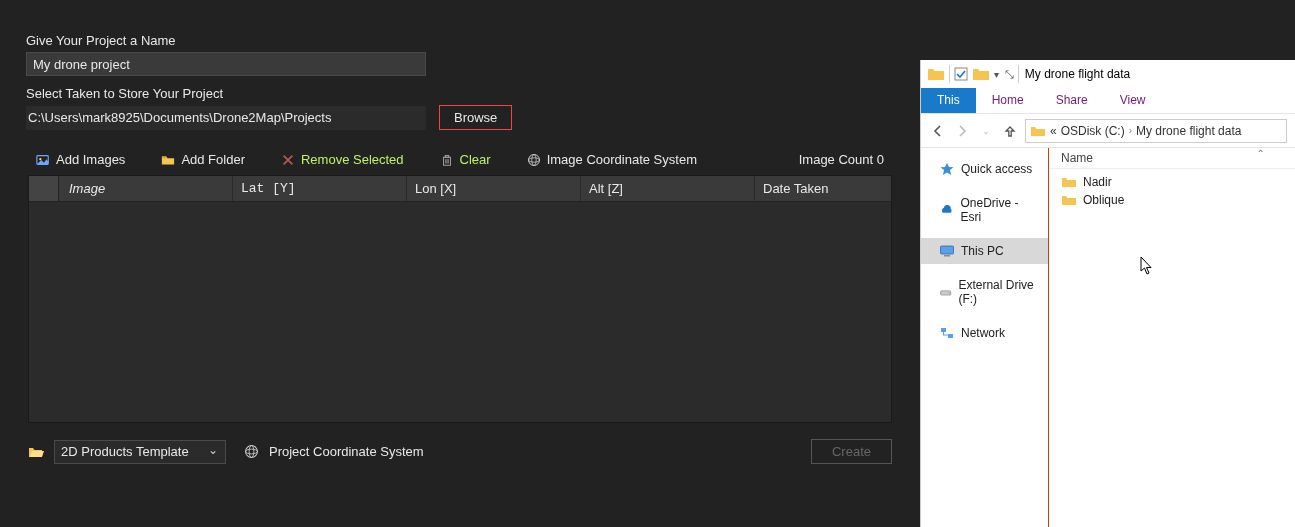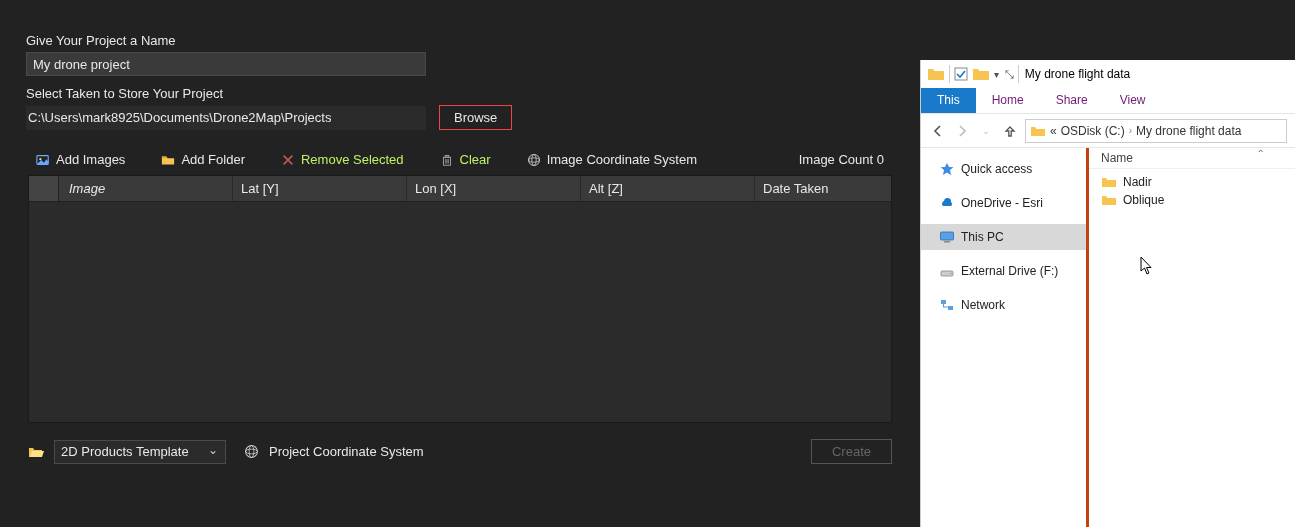--- a/index.html
+++ b/index.html
@@ -18,21 +18,21 @@
   .tool-item { display: inline-flex; align-items: center; gap: 6px; color: #e8e8e8; cursor: pointer; font-size: 13px; }
   .tool-item.disabled { color: #bef264; cursor: default; }
   .tool-icon { width: 14px; height: 14px; display: inline-block; }
   .image-count { margin-left: auto; color: #e8e8e8; }
 
   .table-container { border: 1px solid #1a1a1a; background: #2b2b2b; margin: 0 2px; }
   .table-header { display: flex; background: #3a3a3a; border-bottom: 1px solid #222; }
   .th { padding: 5px 8px; color: #e8e8e8; font-size: 13px; border-right: 1px solid #2a2a2a; }
   .th.rowhdr { width: 30px; background: #444; border-right:1px solid #222;}
   .th.col-image { width: 174px; padding-left:10px;font-style:italic;}
-  .th.col-lat { width: 174px; }
+  .th.col-lat { width: 174px; font-family: Liberation Mono, monospace; }
   .th.col-lon { width: 174px; }
   .th.col-alt { width: 174px; }
   .th.col-date { flex: 1; border-right: none; }
   .table-body { height: 220px; background: #2b2b2b; }
 
   .bottom-bar { display: flex; align-items: center; gap: 10px; margin-top: 14px; padding: 2px; }
   .folder-open-icon { width: 16px; height: 14px; }
   .template-select { background: #2b2b2b; border: 1px solid #4a4a4a; color: #e8e8e8; padding: 3px 6px; width: 172px; height: 24px; font-size: 13px; appearance: none; position: relative; }
   .select-wrap { position: relative; display: inline-block; }
   .select-wrap::after { content: "⌄"; position: absolute; right: 8px; top: 3px; color: #ccc; pointer-events: none; font-size:12px;}
@@ -50,21 +50,21 @@
   .ribbon-tabs { display: flex; height: 26px; align-items: stretch; border-bottom: 1px solid #e5e5e5; }
   .ribbon-tab { padding: 5px 16px; font-size: 12px; color: #701a75; cursor: pointer; }
   .ribbon-tab.file { background: #1979ca; color: #fff; }
   .addr-bar { display: flex; align-items: center; height: 34px; padding: 4px 8px; gap: 6px; border-bottom: 1px solid #e5e5e5; }
   .nav-arrow { width: 18px; height: 18px; display:flex; align-items:center; justify-content:center; color:#555; cursor:pointer; }
   .nav-arrow.disabled { color: #bbb; cursor: default;}
   .addr-box { flex:1; display:flex; align-items:center; border:1px solid #ccc; height:24px; padding:0 4px; gap:4px; font-size:12px; color:#333;}
   .crumb-sep { color:#888; font-size:10px; }
   .folder-tiny { width:16px; height:14px; }
   .explorer-body { display:flex; height: calc(100% - 28px - 26px - 34px); }
-  .nav-pane { width: 168px; border-right: 3px solid #c2410c; padding: 8px 0; }
+  .nav-pane { width: 128px; border-right: 1px solid #c2410c; padding: 8px 0; }
   .nav-item { display:flex; align-items:center; gap:6px; padding: 6px 8px 6px 18px; cursor:pointer; color:#222; font-size:12px;}
   .nav-item.selected { background: #d8d8d8; }
   .nav-item .nicon { width:16px; height:14px; }
   .content-pane { flex:1; }
   .content-header { display:flex; font-size:12px; color:#444; padding: 3px 8px; border-bottom:1px solid #eee; position:relative;}
   .col-name-hdr { flex:1; padding-left:4px;}
   .sort-caret { position:absolute; right:30px; top:0px; font-size:10px; color:#777;}
   .content-items { padding: 4px 0; }
   .content-item { display:flex; align-items:center; gap:6px; padding: 2px 8px 2px 12px; font-size:12px; color:#222; cursor:pointer;}
   .cursor { position:absolute; width:14px; height:20px; left: 1140px; top: 256px; pointer-events:none; }

